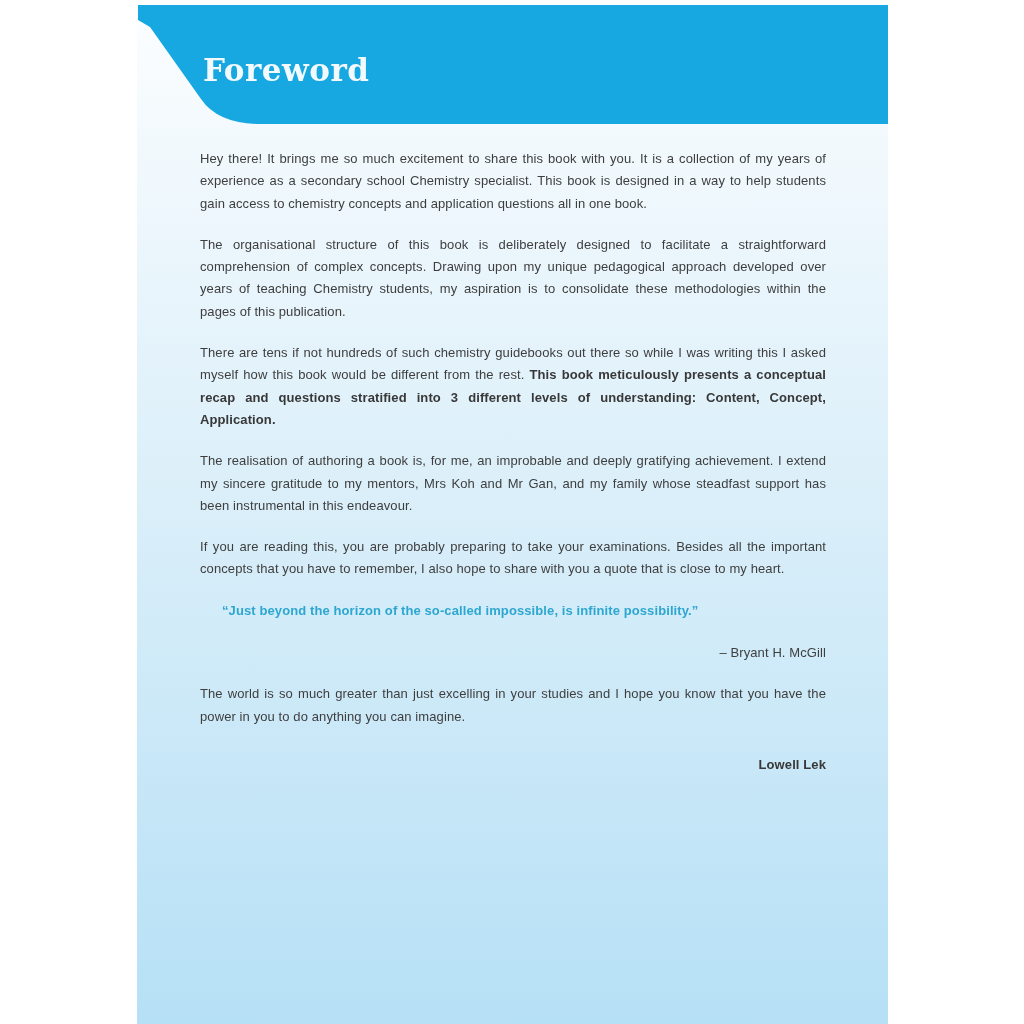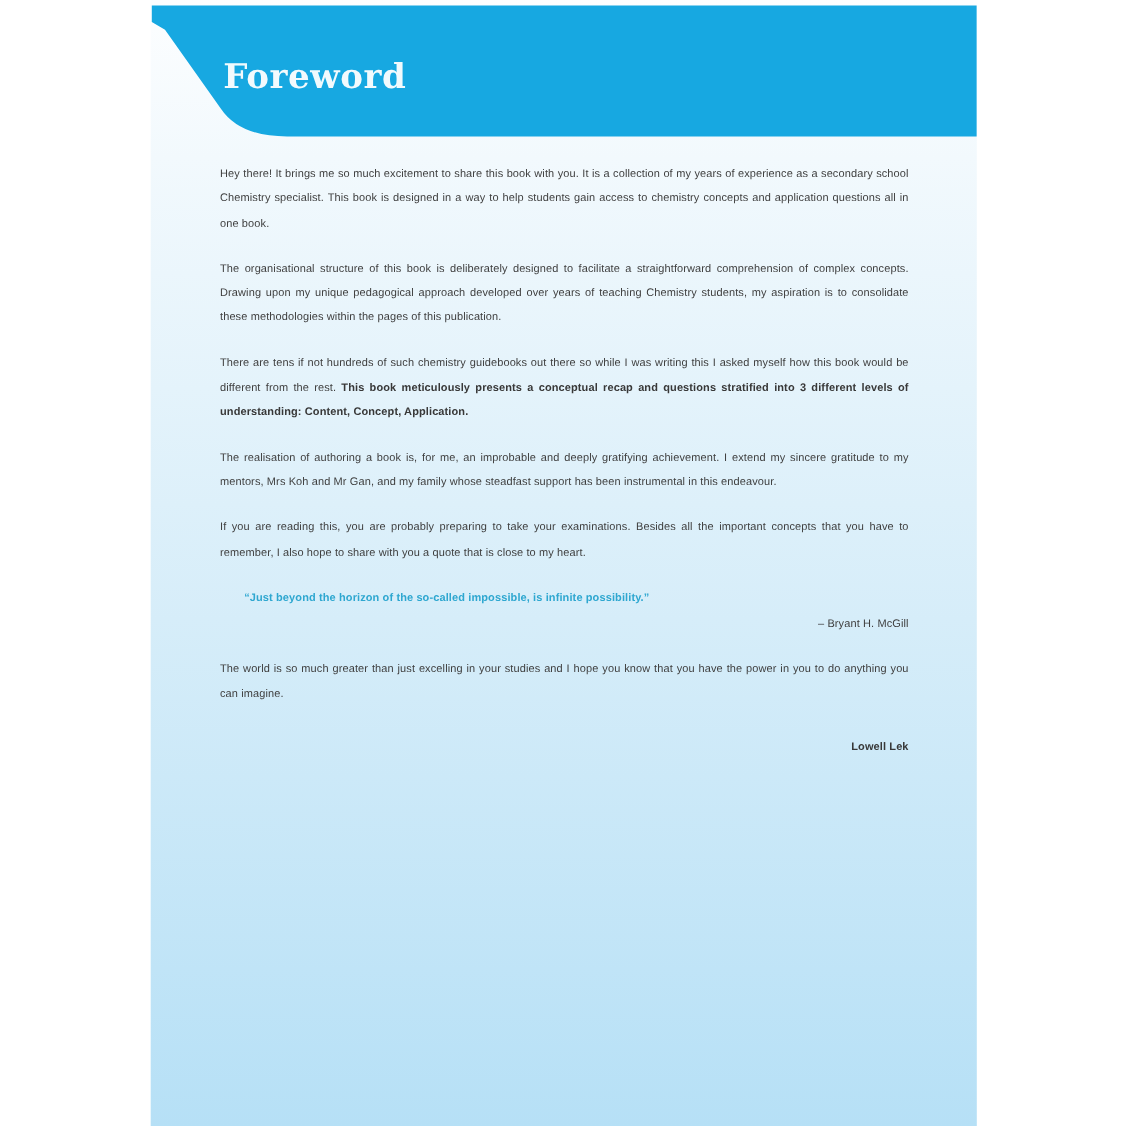--- a/index.html
+++ b/index.html
@@ -46,36 +46,36 @@
   .content {
     position: absolute;
     top: 126px;
     left: 0;
     width: 751px;
     box-sizing: border-box;
     padding: 22px 62px 0 63px;
   }
   .content p {
     margin: 0 0 19px 0;
-    font-size: 10px;
+    font-size: 13px;
     line-height: 22.3px;
     color: #3e3e3e;
     text-align: justify;
     letter-spacing: 0.1px;
   }
   .content p b, .content p strong {
     font-weight: bold;
     color: #383838;
   }
   p.quote {
     text-align: left;
     padding-left: 22px;
     font-weight: bold;
     color: #2ea7d0;
-    margin-bottom: 2px;
+    margin-bottom: 20px;
   }
   p.attribution {
     text-align: right;
     margin-bottom: 19px;
   }
   p.signature {
     text-align: right;
     font-weight: bold;
     margin-top: 26px;
     color: #383838;

